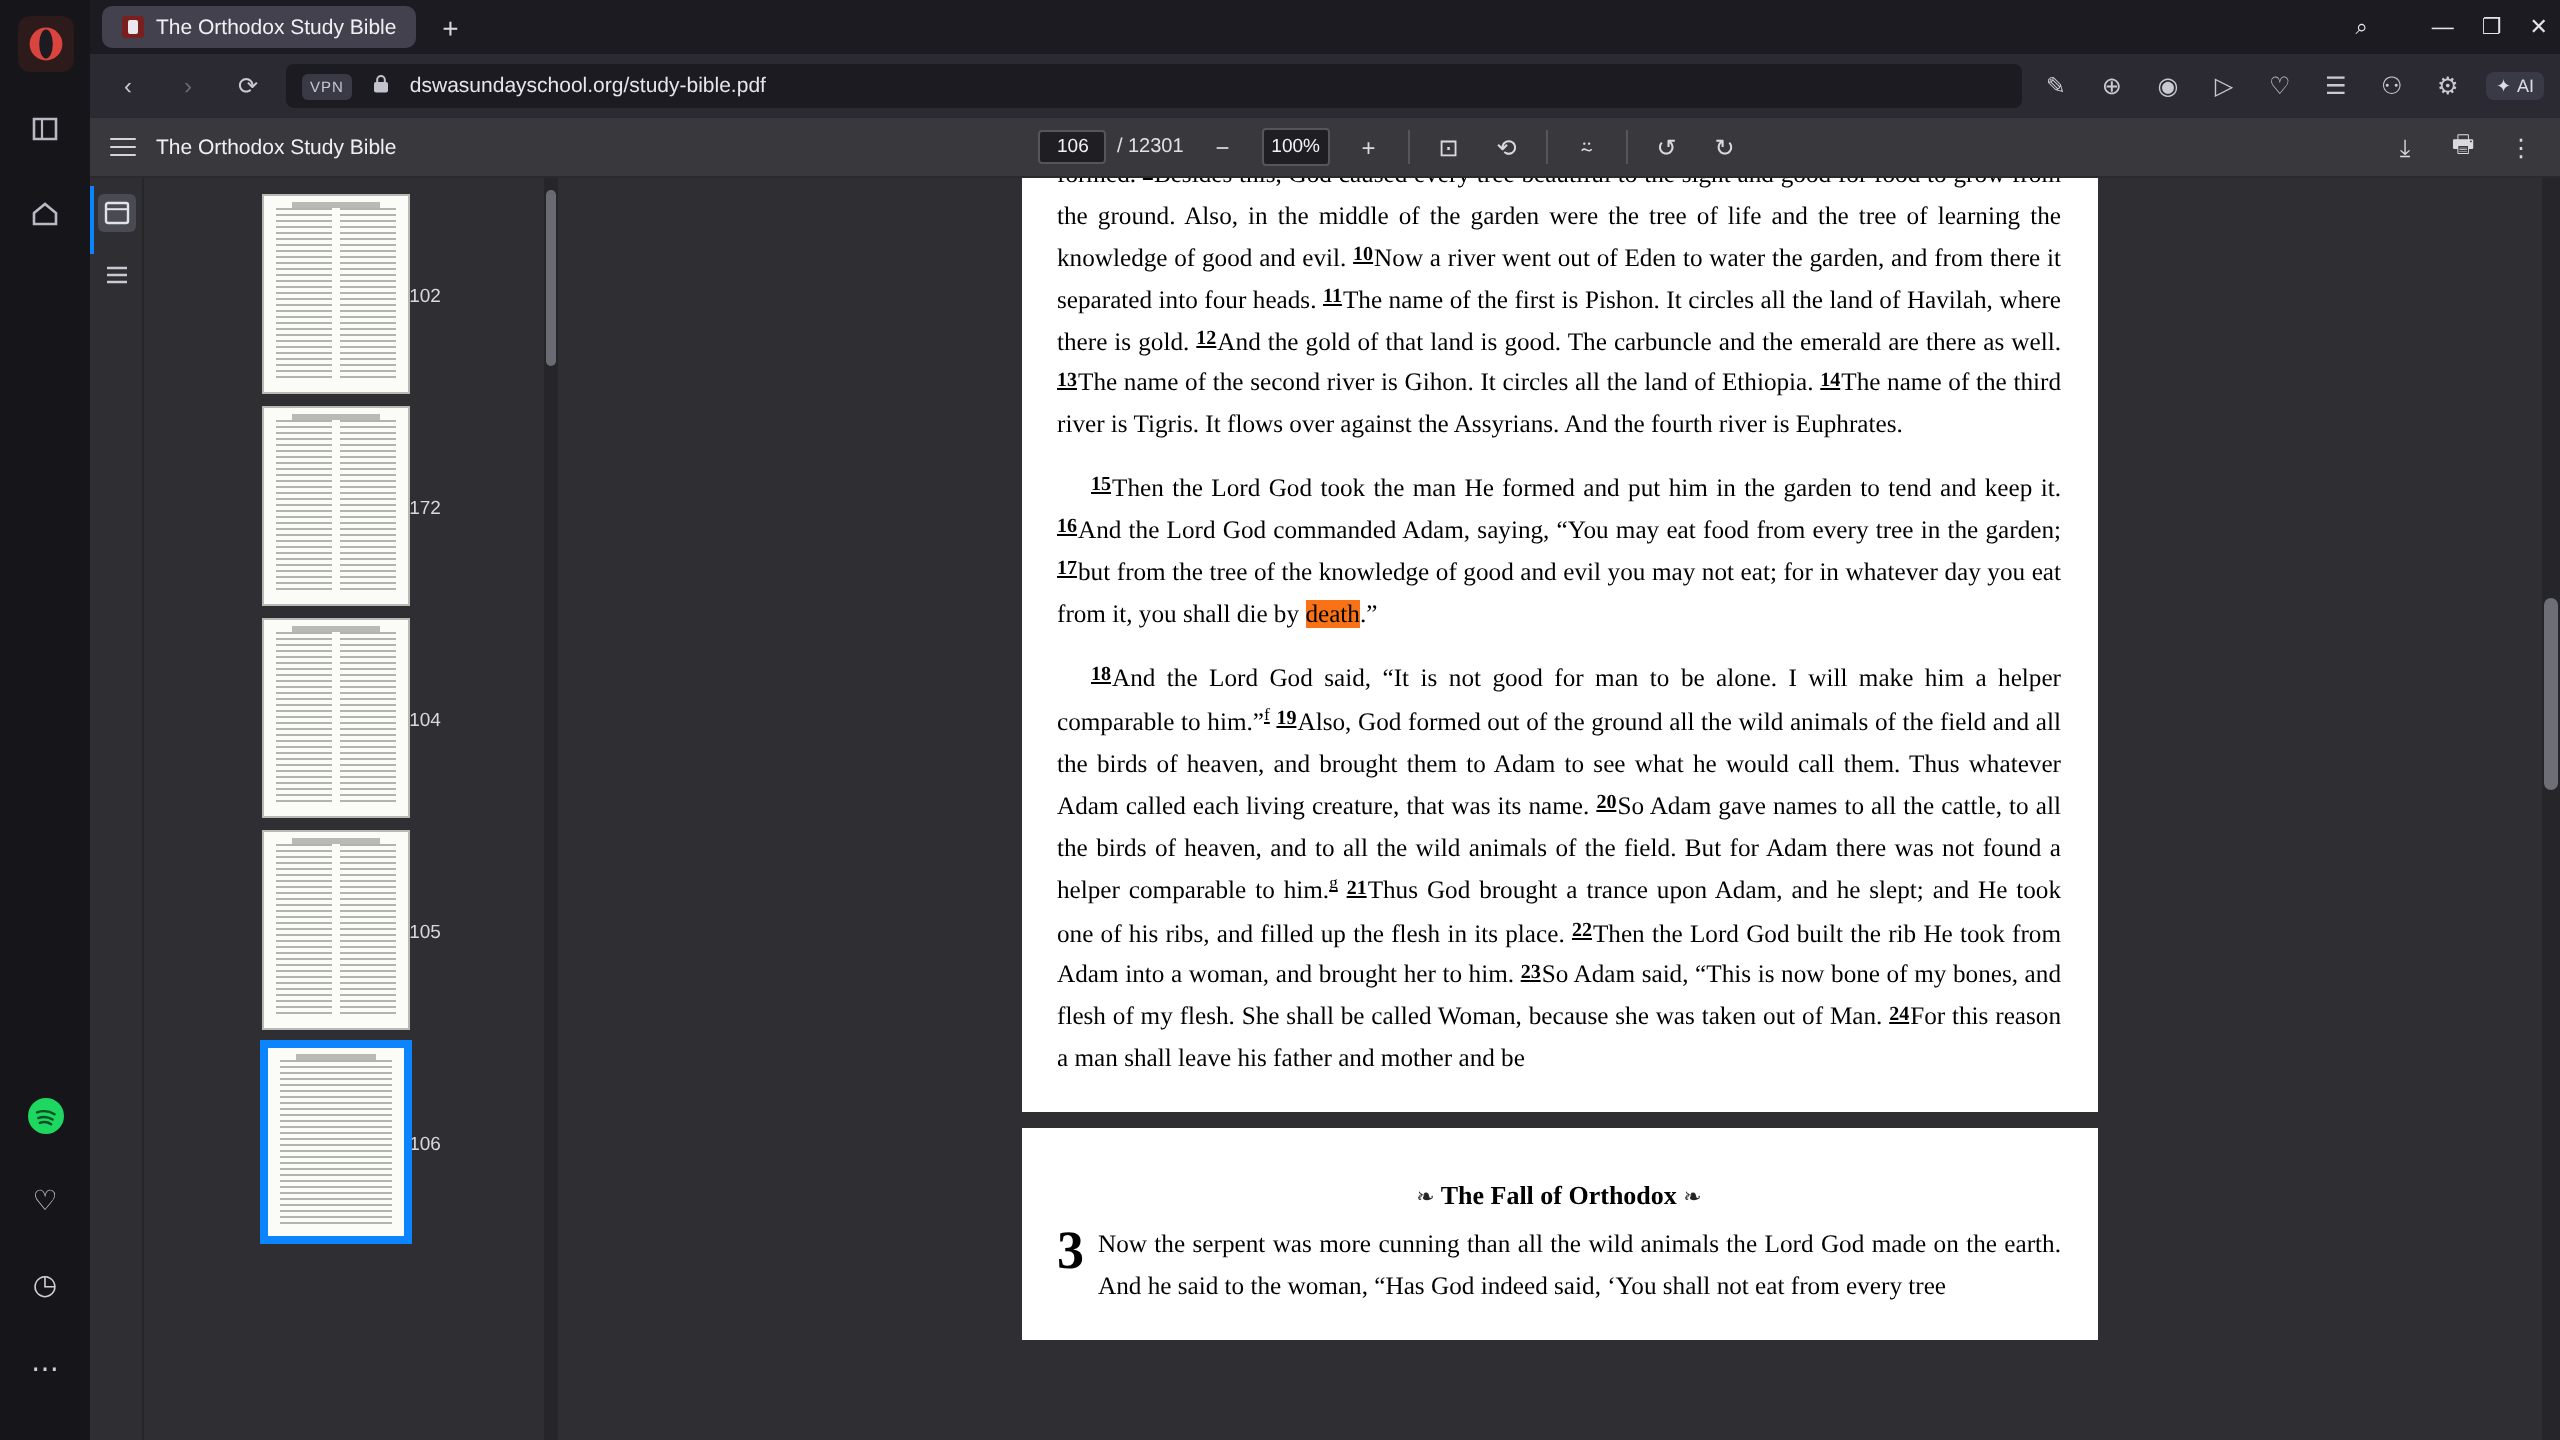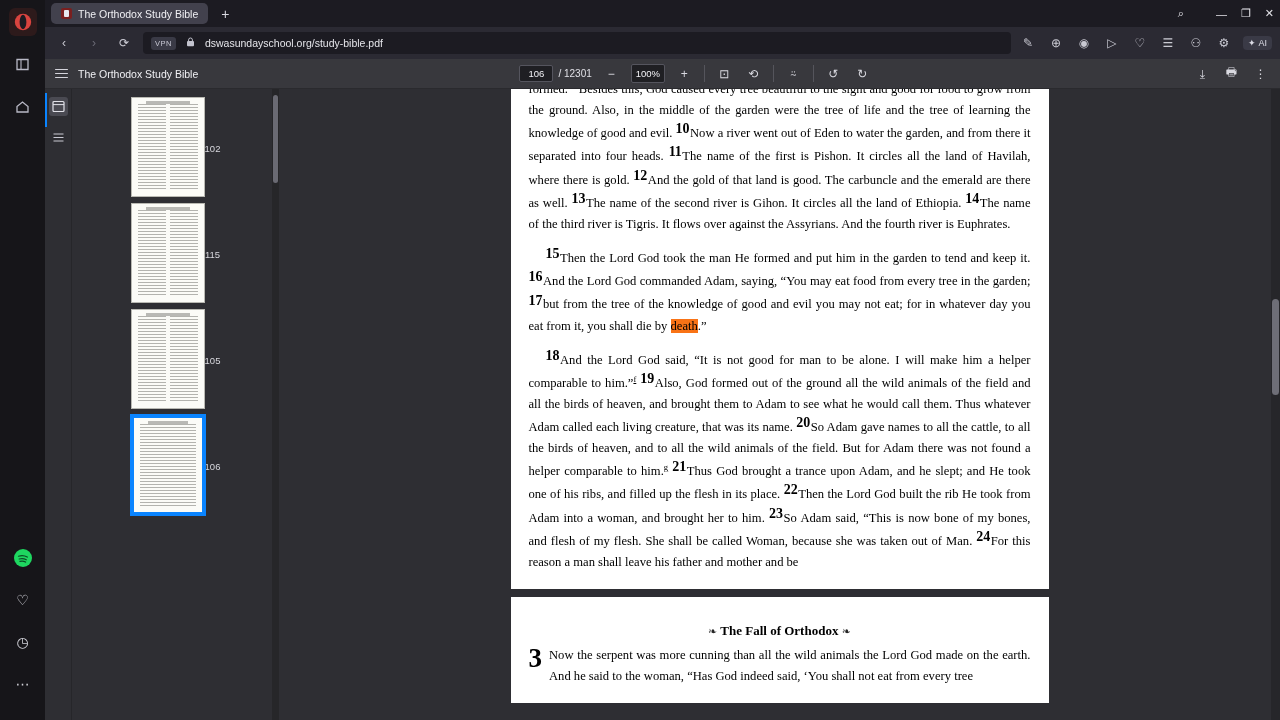--- a/index.html
+++ b/index.html
@@ -196,22 +196,22 @@
   .page.first { margin-top: -26px; }
   .page.second { margin-top: 8px; }
   .page p {
     margin: 0 0 0 0;
     font-size: 12.6px; line-height: 1.66;
     text-align: justify; text-justify: inter-word;
   }
   .page p + p { margin-top: 11px; }
   .page p.indent { text-indent: 17px; }
   sup.v {
-    font-size: 14px; font-weight: bold; vertical-align: baseline;
-    position: relative; top: -0.28em; 
+    font-size: 10px; font-weight: bold; vertical-align: baseline;
+    position: relative; top: -0.28em; text-decoration: underline;
     margin-right: .5px;
   }
   sup.note {
     font-size: 8.6px; vertical-align: super; text-decoration: underline;
   }
   .hl { background: #f97316; }
   .section-head {
     text-align: center; font-weight: bold; font-size: 13px;
     margin: 12px 0 6px 0; font-family: "Liberation Serif", serif;
   }
@@ -371,28 +371,36 @@
                 <div class="col r"></div>
             </div>
             <div class="thumb-num">102</div>
           </div>
           <div class="thumb-wrap">
             <div class="thumb">
               <div class="hdr"></div>
                 <div class="col l"></div>
                 <div class="col r"></div>
             </div>
-            <div class="thumb-num">115</div>
+            <div class="thumb-num">172</div>
           </div>
           <div class="thumb-wrap">
             <div class="thumb">
               <div class="hdr"></div>
                 <div class="col l"></div>
                 <div class="col r"></div>
             </div>
+            <div class="thumb-num">104</div>
+          </div>
+          <div class="thumb-wrap">
+            <div class="thumb">
+              <div class="hdr"></div>
+                <div class="col l"></div>
+                <div class="col r"></div>
+            </div>
             <div class="thumb-num">105</div>
           </div>
           <div class="thumb-wrap">
             <div class="thumb sel">
               <div class="hdr"></div>
                 <div class="col l"></div>
                 <div class="col r"></div>
             </div>
             <div class="thumb-num">106</div>
           </div>

